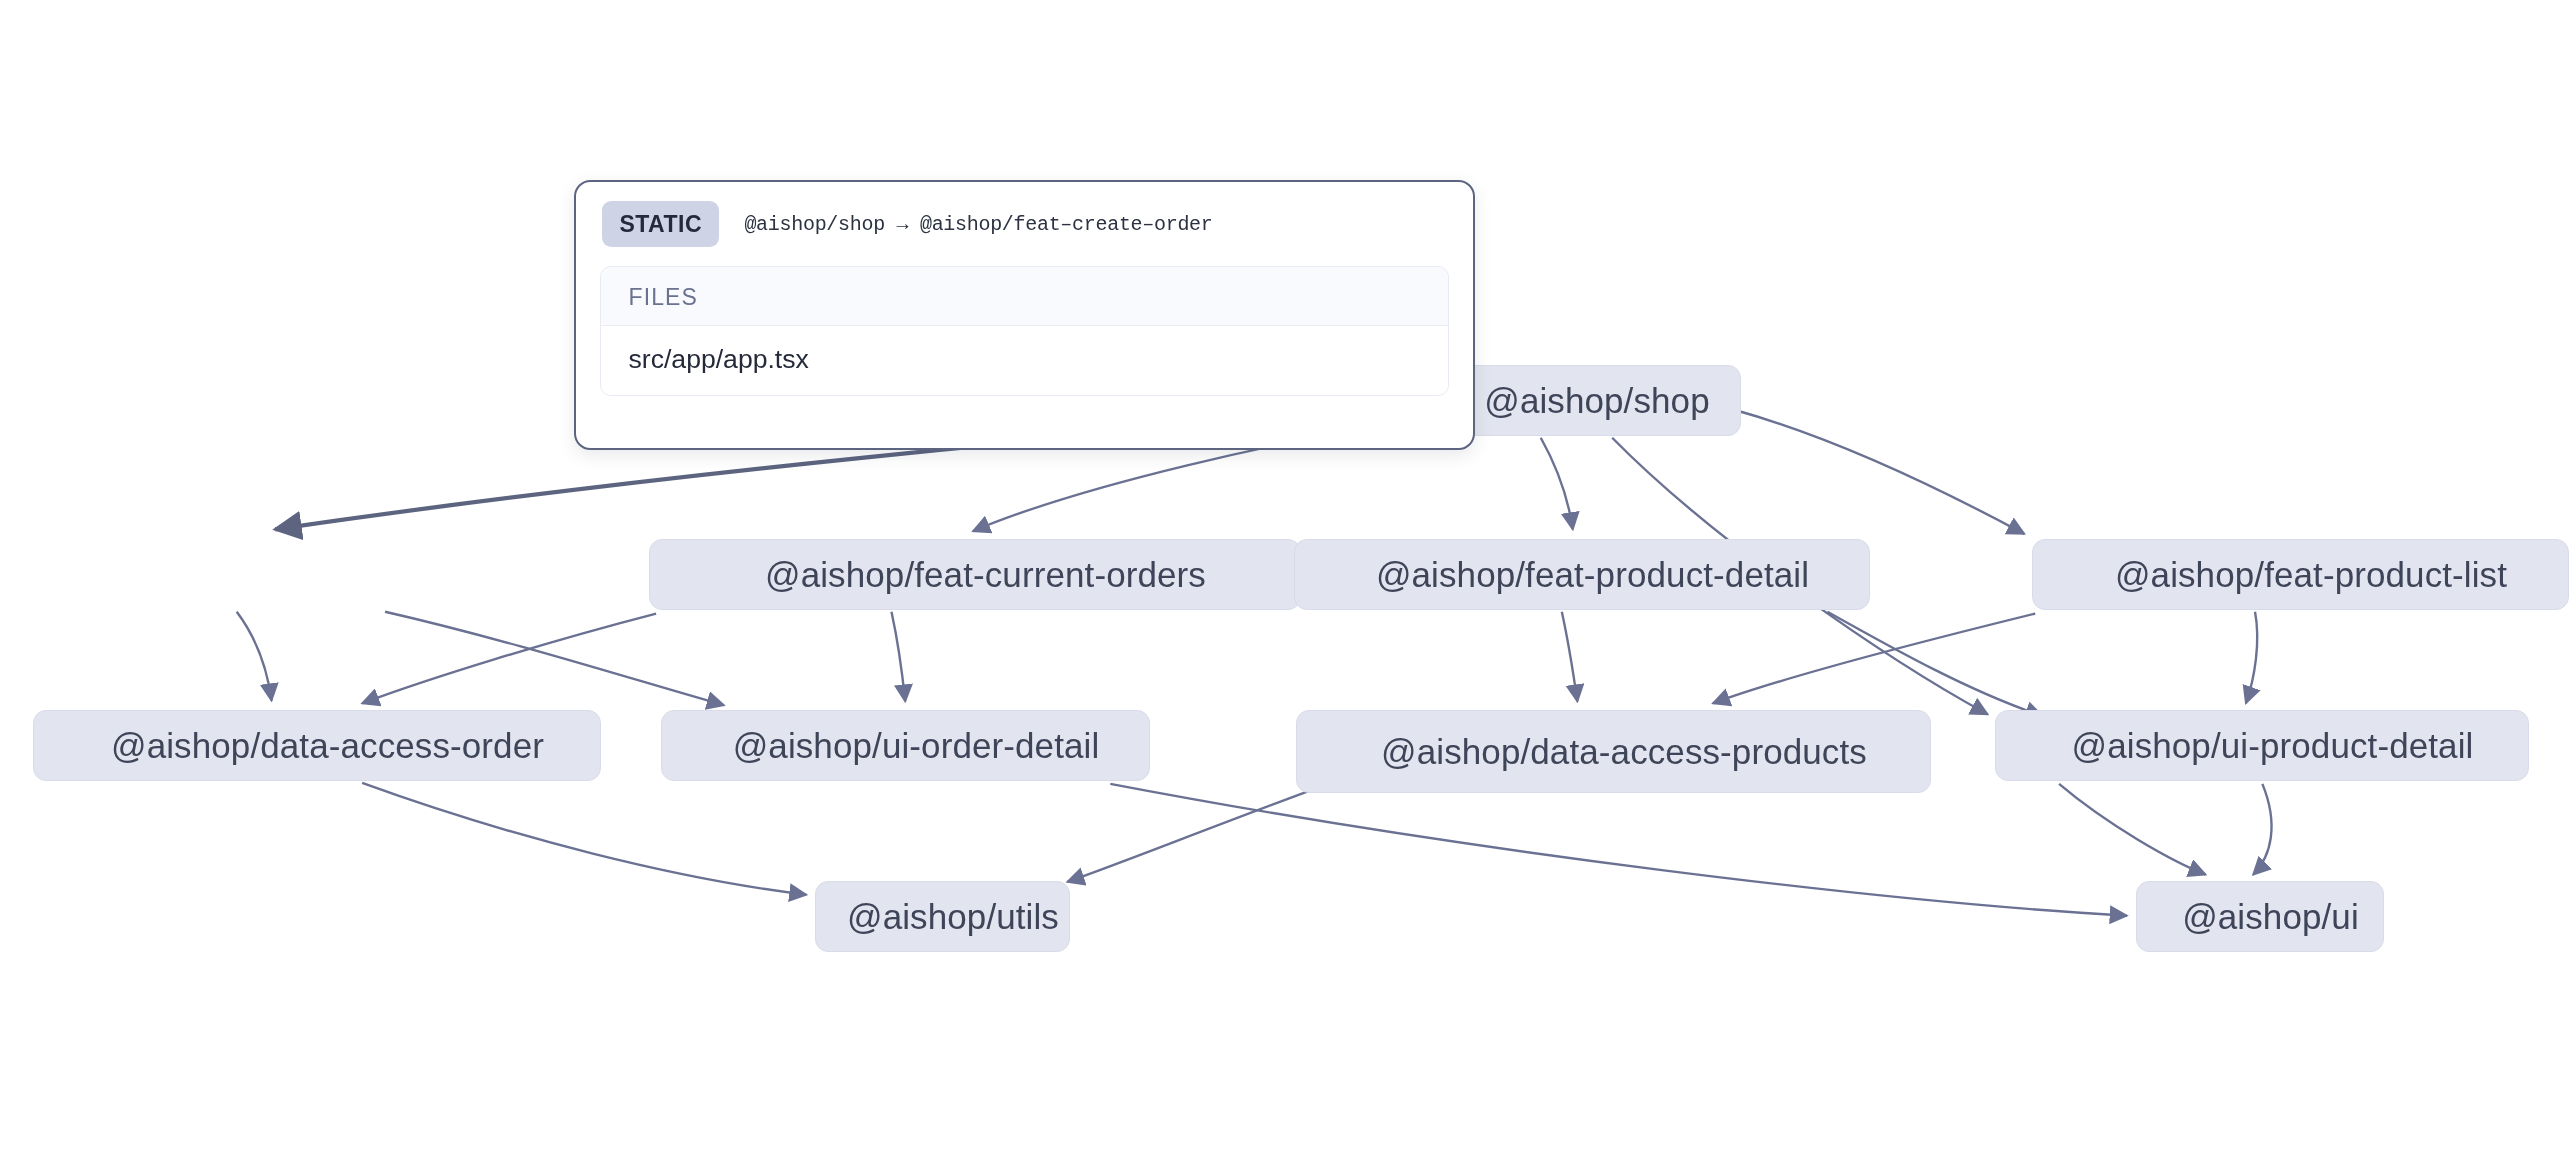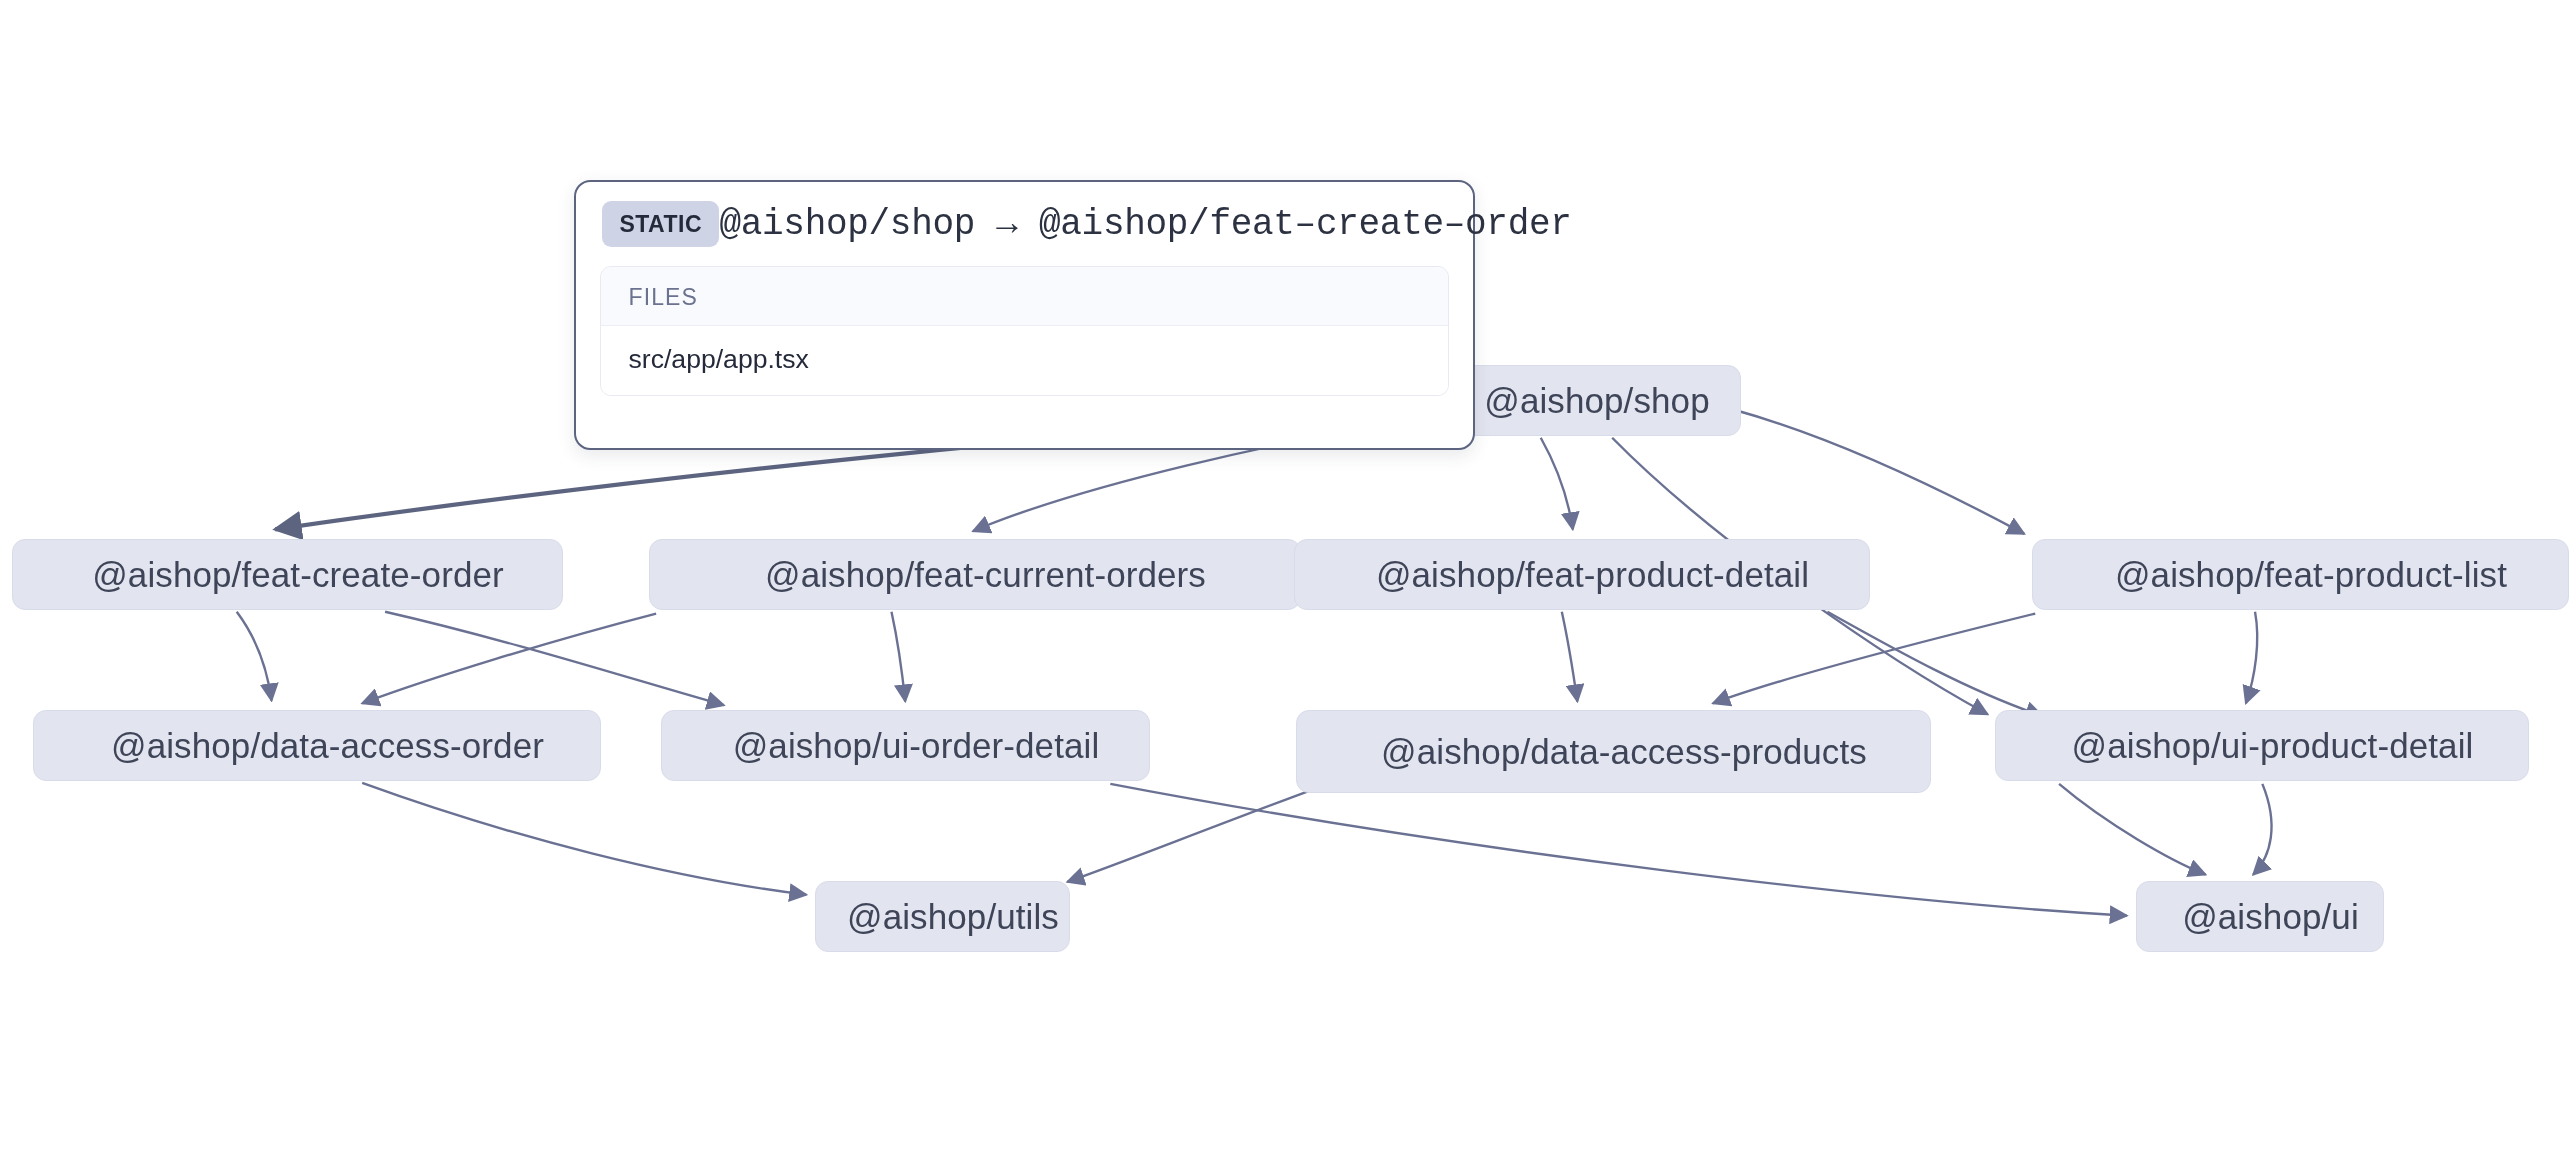--- a/index.html
+++ b/index.html
@@ -72,22 +72,23 @@
     color: #252a3a;
     font-family: "Liberation Sans", sans-serif;
     font-size: 23px;
     font-weight: bold;
     letter-spacing: 0.5px;
     border-radius: 9.2px;
     padding: 12px 17.4px 11px 17.4px;
     line-height: 1;
   }
   #tooltip-title {
+    margin-left: 25px;
     font-family: "Liberation Mono", monospace;
-    font-size: 36px;
+    font-size: 20px;
     color: #2c3242;
     letter-spacing: -0.3px;
     white-space: nowrap;
   }
   #files-panel {
     margin: 0 24px;
     border: 0.9px solid #e8e9f2;
     border-radius: 11px;
     overflow: hidden;
     background: #ffffff;
@@ -165,23 +166,20 @@
 
     <g fill="none" stroke="#5c6480" stroke-width="4.6" marker-end="url(#ah-big)">
       <path d="M 1566 447 C 1200 470, 700 520, 300 578"></path>
     </g>
   </svg>
 
   <div class="node" style="left:1432px; top:365px; width:309px; height:71px;">
     <span class="node-label">@aishop/shop</span>
   </div>
 
-  <div class="node" style="left:12px; top:539px; width:551px; height:71px;">
-    <span class="node-label">@aishop/feat-create-order</span>
-  </div>
 
   <div class="node" style="left:649px; top:539px; width:652px; height:71px;">
     <span class="node-label">@aishop/feat-current-orders</span>
   </div>
 
   <div class="node" style="left:1294px; top:539px; width:576px; height:71px;">
     <span class="node-label">@aishop/feat-product-detail</span>
   </div>
 
   <div class="node" style="left:2032px; top:539px; width:537px; height:71px;">

